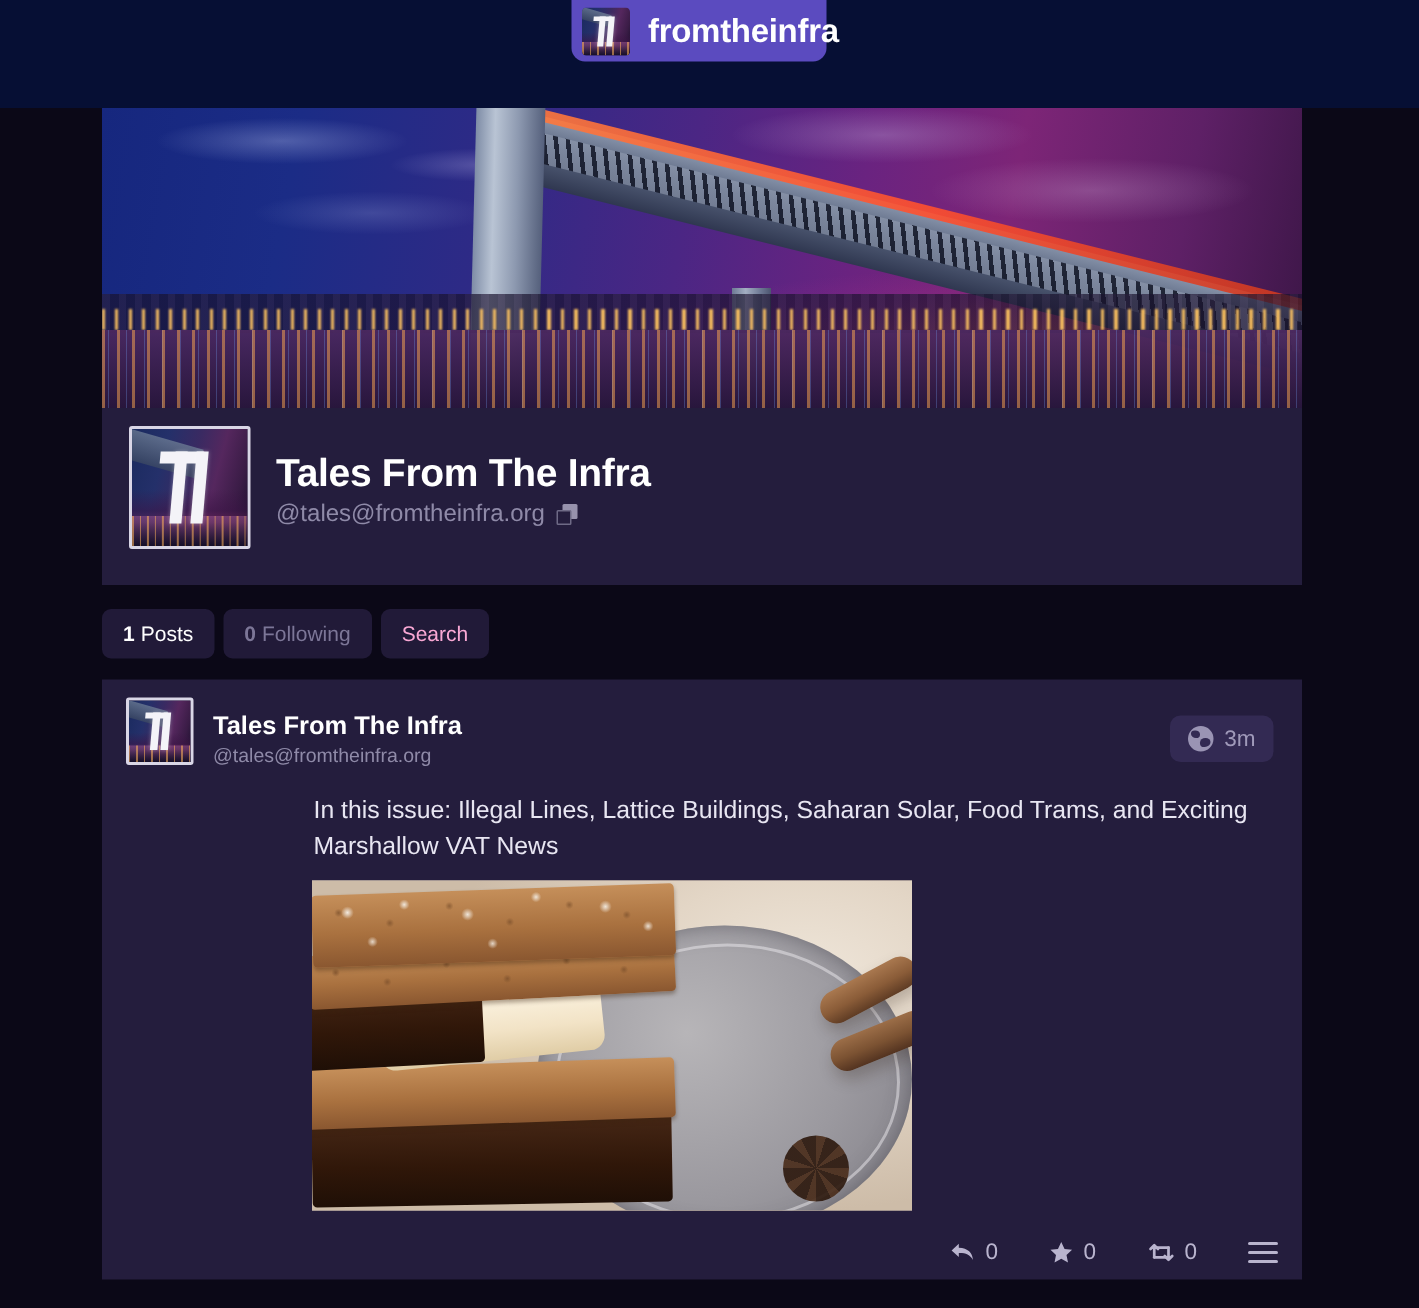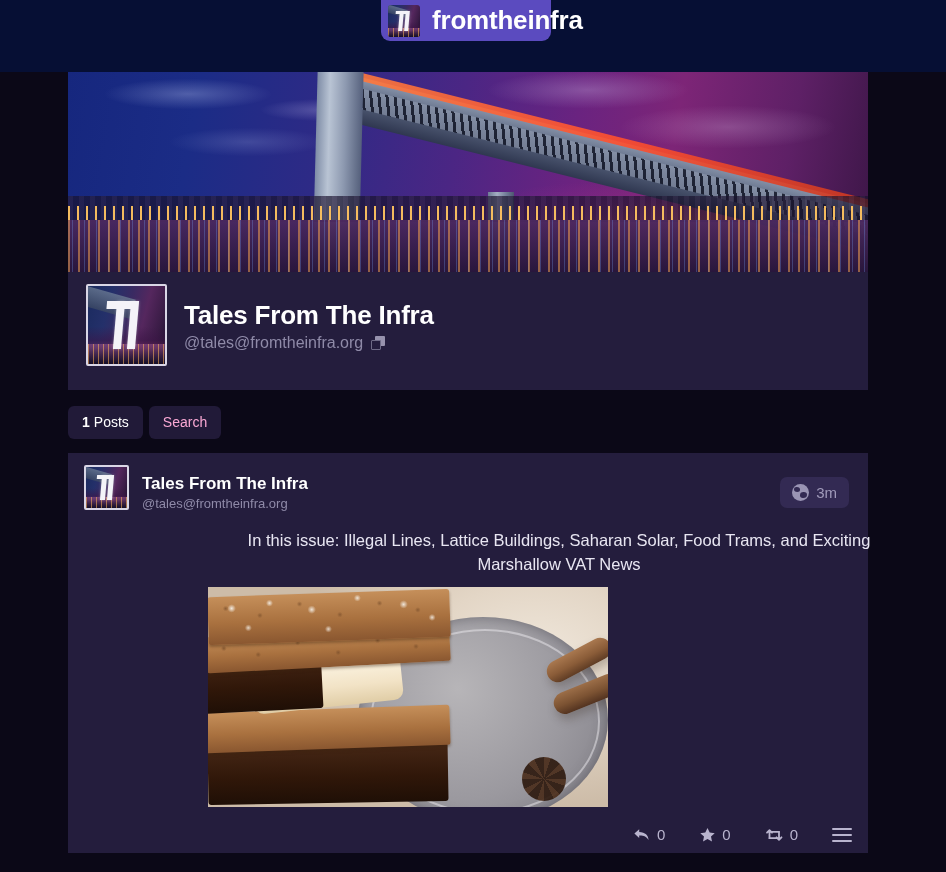--- a/index.html
+++ b/index.html
@@ -43,21 +43,21 @@
   .header-logo {
     width: 32px;
     height: 32px;
     border-radius: 3px;
     overflow: hidden;
     position: relative;
     flex: 0 0 auto;
   }
   .header-title {
     color: #ffffff;
-    font-size: 26px;
+    font-size: 22px;
     font-weight: bold;
     margin-left: 12px;
     letter-spacing: -0.2px;
     white-space: nowrap;
   }
 
   
   .ti-art {
     position: absolute;
     inset: 0;
@@ -429,21 +429,20 @@
   }
 
   .post-text {
     position: absolute;
     left: 141px;
     top: 75px;
     width: 700px;
     color: #e8e6f2;
     font-size: 16.5px;
     line-height: 24px;
-    text-align: center;
   }
   .post-image {
     position: absolute;
     left: 140px;
     top: 134px;
     width: 400px;
     height: 220px;
     overflow: hidden;
     background: #d9c9b5;
   }
@@ -645,20 +644,23 @@
         <span class="sq-back"></span>
           <span class="sq-front"></span>
       </span>
     </div>
   </div>
 </div>
 
 <div class="tabs">
   <div class="tab active">
     <span class="num">1</span><span>Posts</span>
+  </div>
+  <div class="tab">
+    <span class="num">0</span><span>Following</span>
   </div>
   <div class="tab plain">
     <span>Search</span>
   </div>
 </div>
 
 <div class="post-card">
 
   <div class="post-head">
     <div class="post-avatar">

